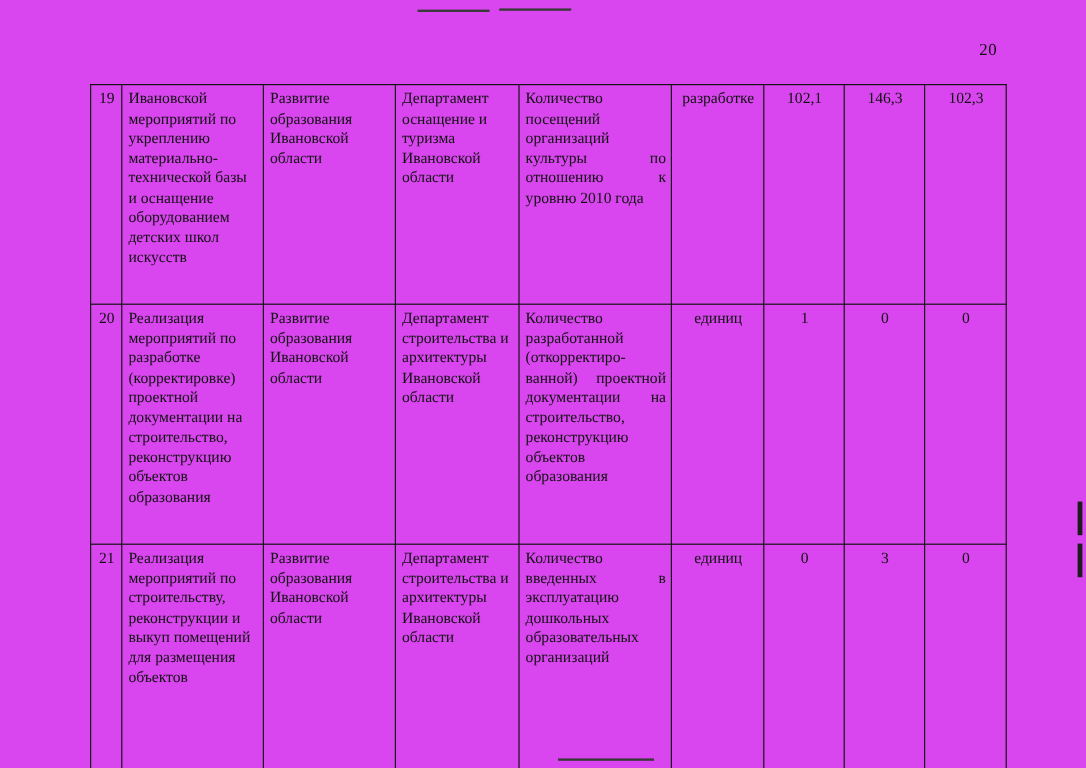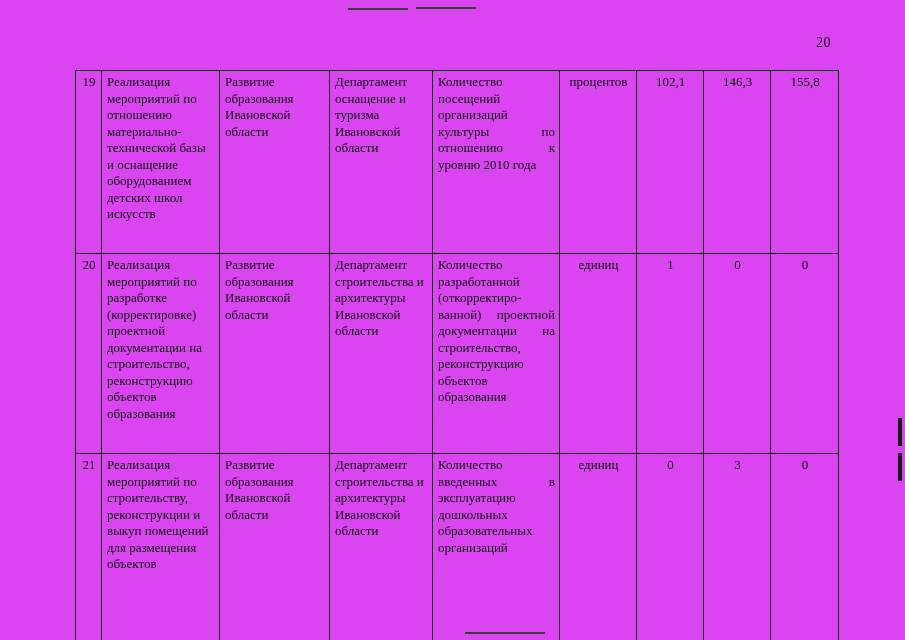--- a/index.html
+++ b/index.html
@@ -66,28 +66,28 @@
       <col style="width:103px">
       <col style="width:127px">
       <col style="width:77px">
       <col style="width:67px">
       <col style="width:67px">
       <col style="width:68px">
     </colgroup>
     <tbody id="tbody">
         <tr>
           <td class="c-num">19</td>
-          <td>Реализация мероприятий по отношению материально-технической базы и оснащение оборудованием детских школ искусств</td>
+          <td>Ивановской мероприятий по укреплению материально-технической базы и оснащение оборудованием детских школ искусств</td>
           <td>Развитие образования Ивановской области</td>
           <td>Департамент оснащение и туризма Ивановской области</td>
           <td class="c-just">Количество посещений организаций культуры по отношению к уровню 2010 года</td>
-          <td class="c-center">процентов</td>
+          <td class="c-center">разработке</td>
           <td class="c-center">102,1</td>
           <td class="c-center">146,3</td>
-          <td class="c-center">155,8</td>
+          <td class="c-center">102,3</td>
         </tr>
         <tr>
           <td class="c-num">20</td>
           <td>Реализация мероприятий по разработке (корректировке) проектной документации на строительство, реконструкцию объектов образования</td>
           <td>Развитие образования Ивановской области</td>
           <td>Департамент строительства и архитектуры Ивановской области</td>
           <td class="c-just">Количество разработанной (откорректиро-ванной) проектной документации на строительство, реконструкцию объектов образования</td>
           <td class="c-center">единиц</td>
           <td class="c-center">1</td>
           <td class="c-center">0</td>

